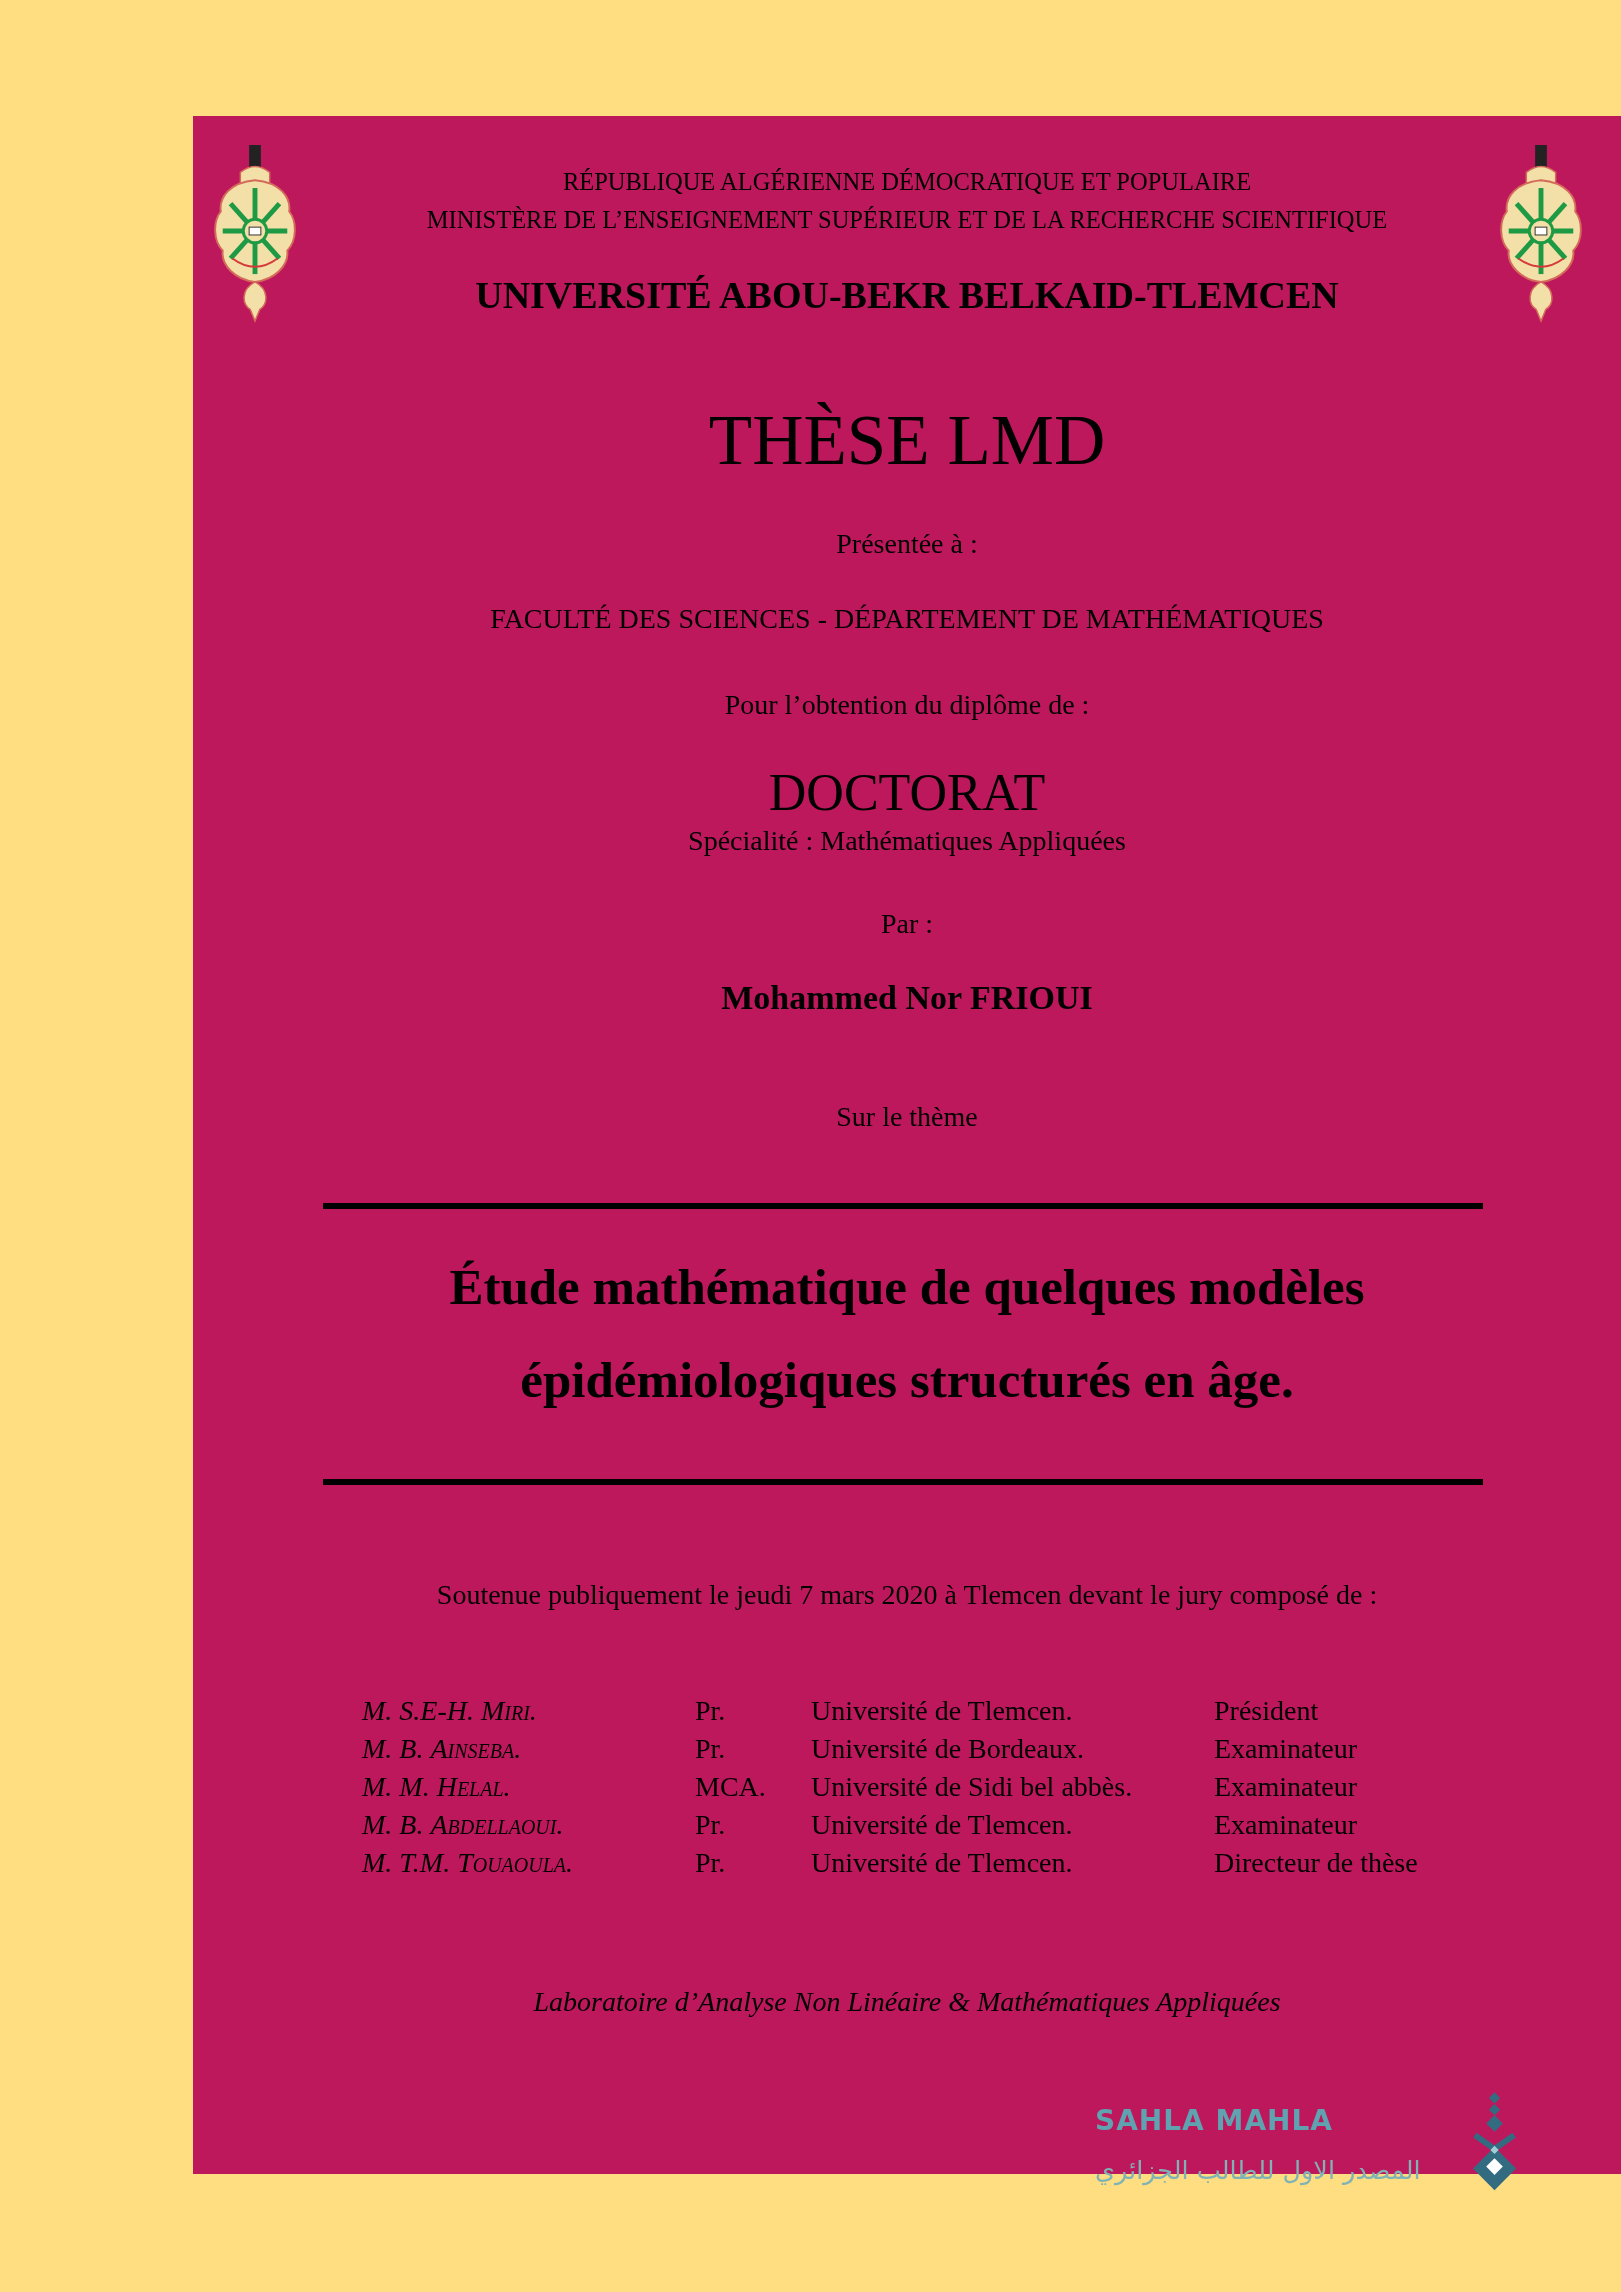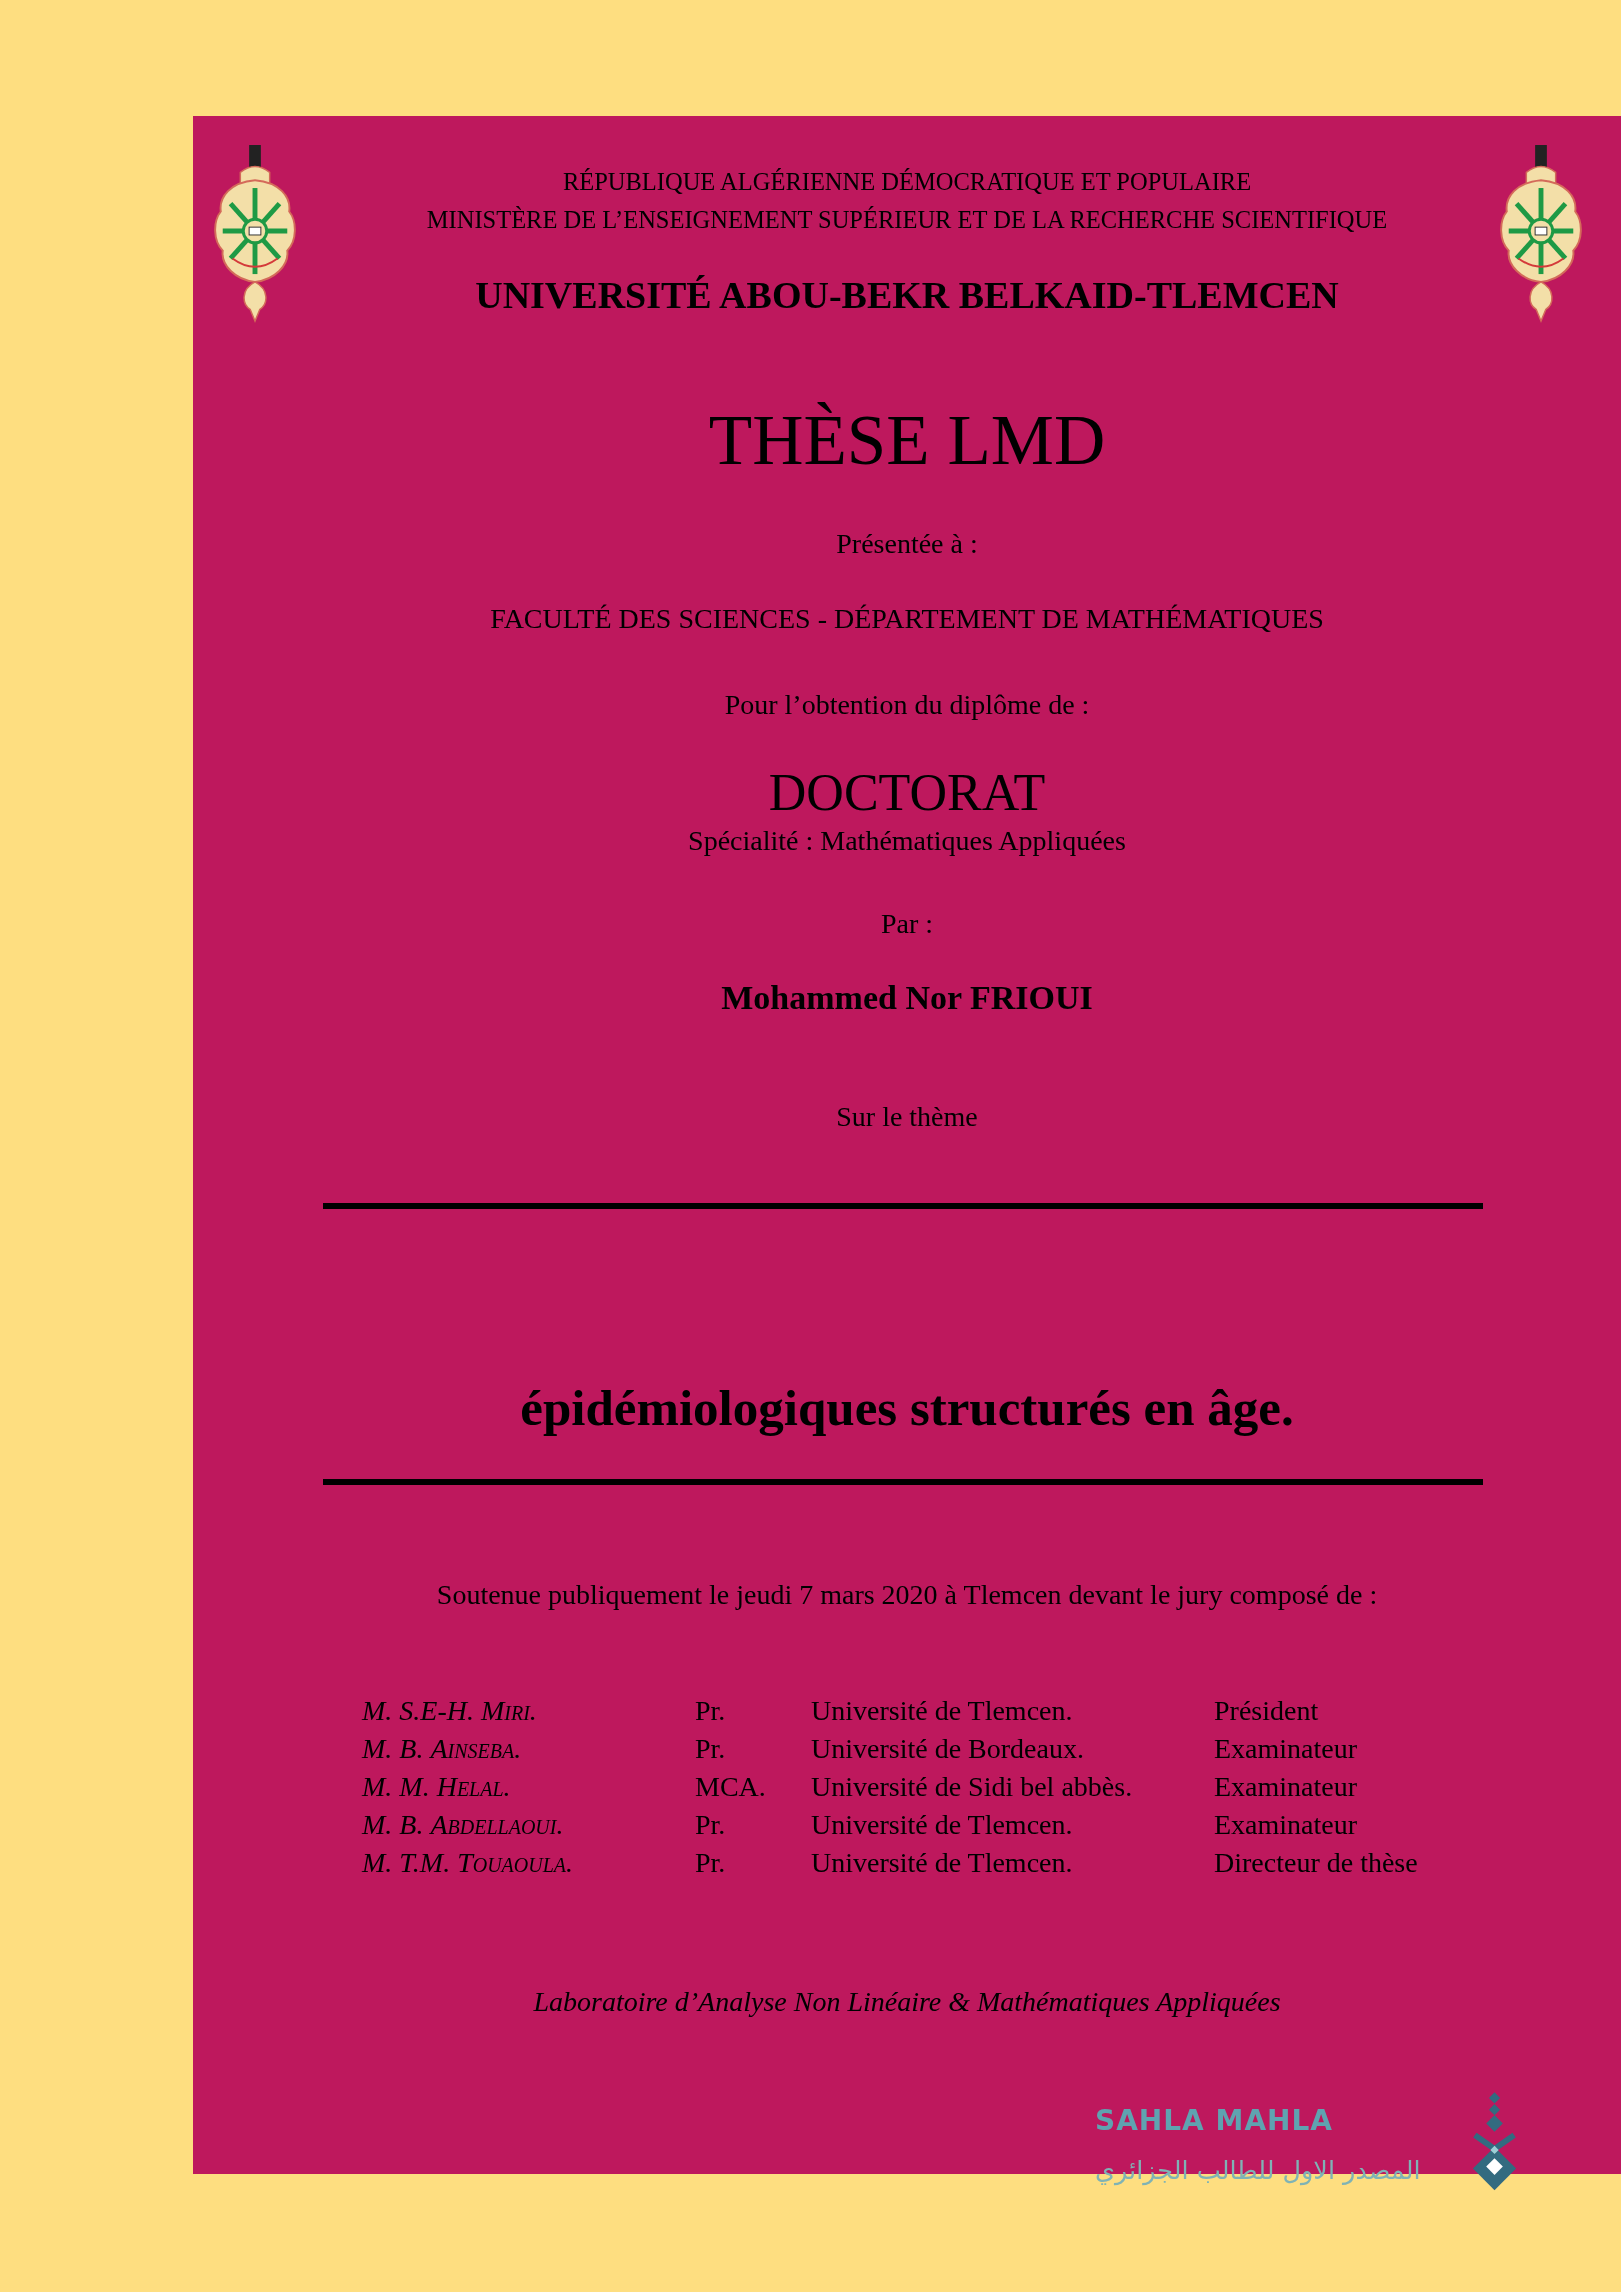--- a/index.html
+++ b/index.html
@@ -24,21 +24,21 @@
   .pour { top:573px; font-size:28px; }
   .doctorat { top:647px; font-size:52px; }
   .specialite { top:709px; font-size:28px; }
   .par { top:792px; font-size:28px; }
   .auteur { top:863px; font-size:34px; font-weight:bold; }
   .theme { top:985px; font-size:28px; }
   .rule { position:absolute; left:130px; width:1160px; height:5.9px; background:#000; }
   .rule-top { top:1087px; }
   .rule-bottom { top:1363px; }
   .titre1 { top:1142px; font-size:51px; font-weight:bold; }
-  .titre2 { top:1235px; font-size:51px; font-weight:bold;margin-top:28px; }
+  .titre2 { top:1235px; font-size:51px; font-weight:bold; }
   .soutenue { top:1463px; font-size:28px; }
   .jury { position:absolute; left:169px; top:1576px; font-size:28px; line-height:38px; }
   .jury-row { display:flex; height:38px; }
   .c-name { width:333px;font-style:italic; }
   .c-grade { width:116px; }
   .c-univ { width:403px; }
   .c-role { width:255px; }
   .sc { font-variant:small-caps; }
   .labo { top:1870px; font-size:28px; font-style:italic; }
   .watermark { position:absolute; left:902px; top:1978px; width:529px; height:108px; }
@@ -91,20 +91,21 @@
   <div class="center presentee">Présentée à :</div>
   <div class="center faculte">FACULTÉ DES SCIENCES - DÉPARTEMENT DE MATHÉMATIQUES</div>
   <div class="center pour">Pour l’obtention du diplôme de :</div>
   <div class="center doctorat">DOCTORAT</div>
   <div class="center specialite">Spécialité : Mathématiques Appliquées</div>
   <div class="center par">Par :</div>
   <div class="center auteur">Mohammed Nor FRIOUI</div>
   <div class="center theme">Sur le thème</div>
 
   <div class="rule rule-top"></div>
+  <div class="center titre1">Étude mathématique de quelques modèles</div>
   <div class="center titre2">épidémiologiques structurés en âge.</div>
   <div class="rule rule-bottom"></div>
 
   <div class="center soutenue">Soutenue publiquement le jeudi 7 mars 2020 à Tlemcen devant le jury composé de :</div>
 
   <div class="jury">
     <div class="jury-row">
       <div class="c-name"><span>M. S.E-H. </span><span class="sc">Miri.</span></div>
       <div class="c-grade">Pr.</div>
       <div class="c-univ">Université de Tlemcen.</div>

